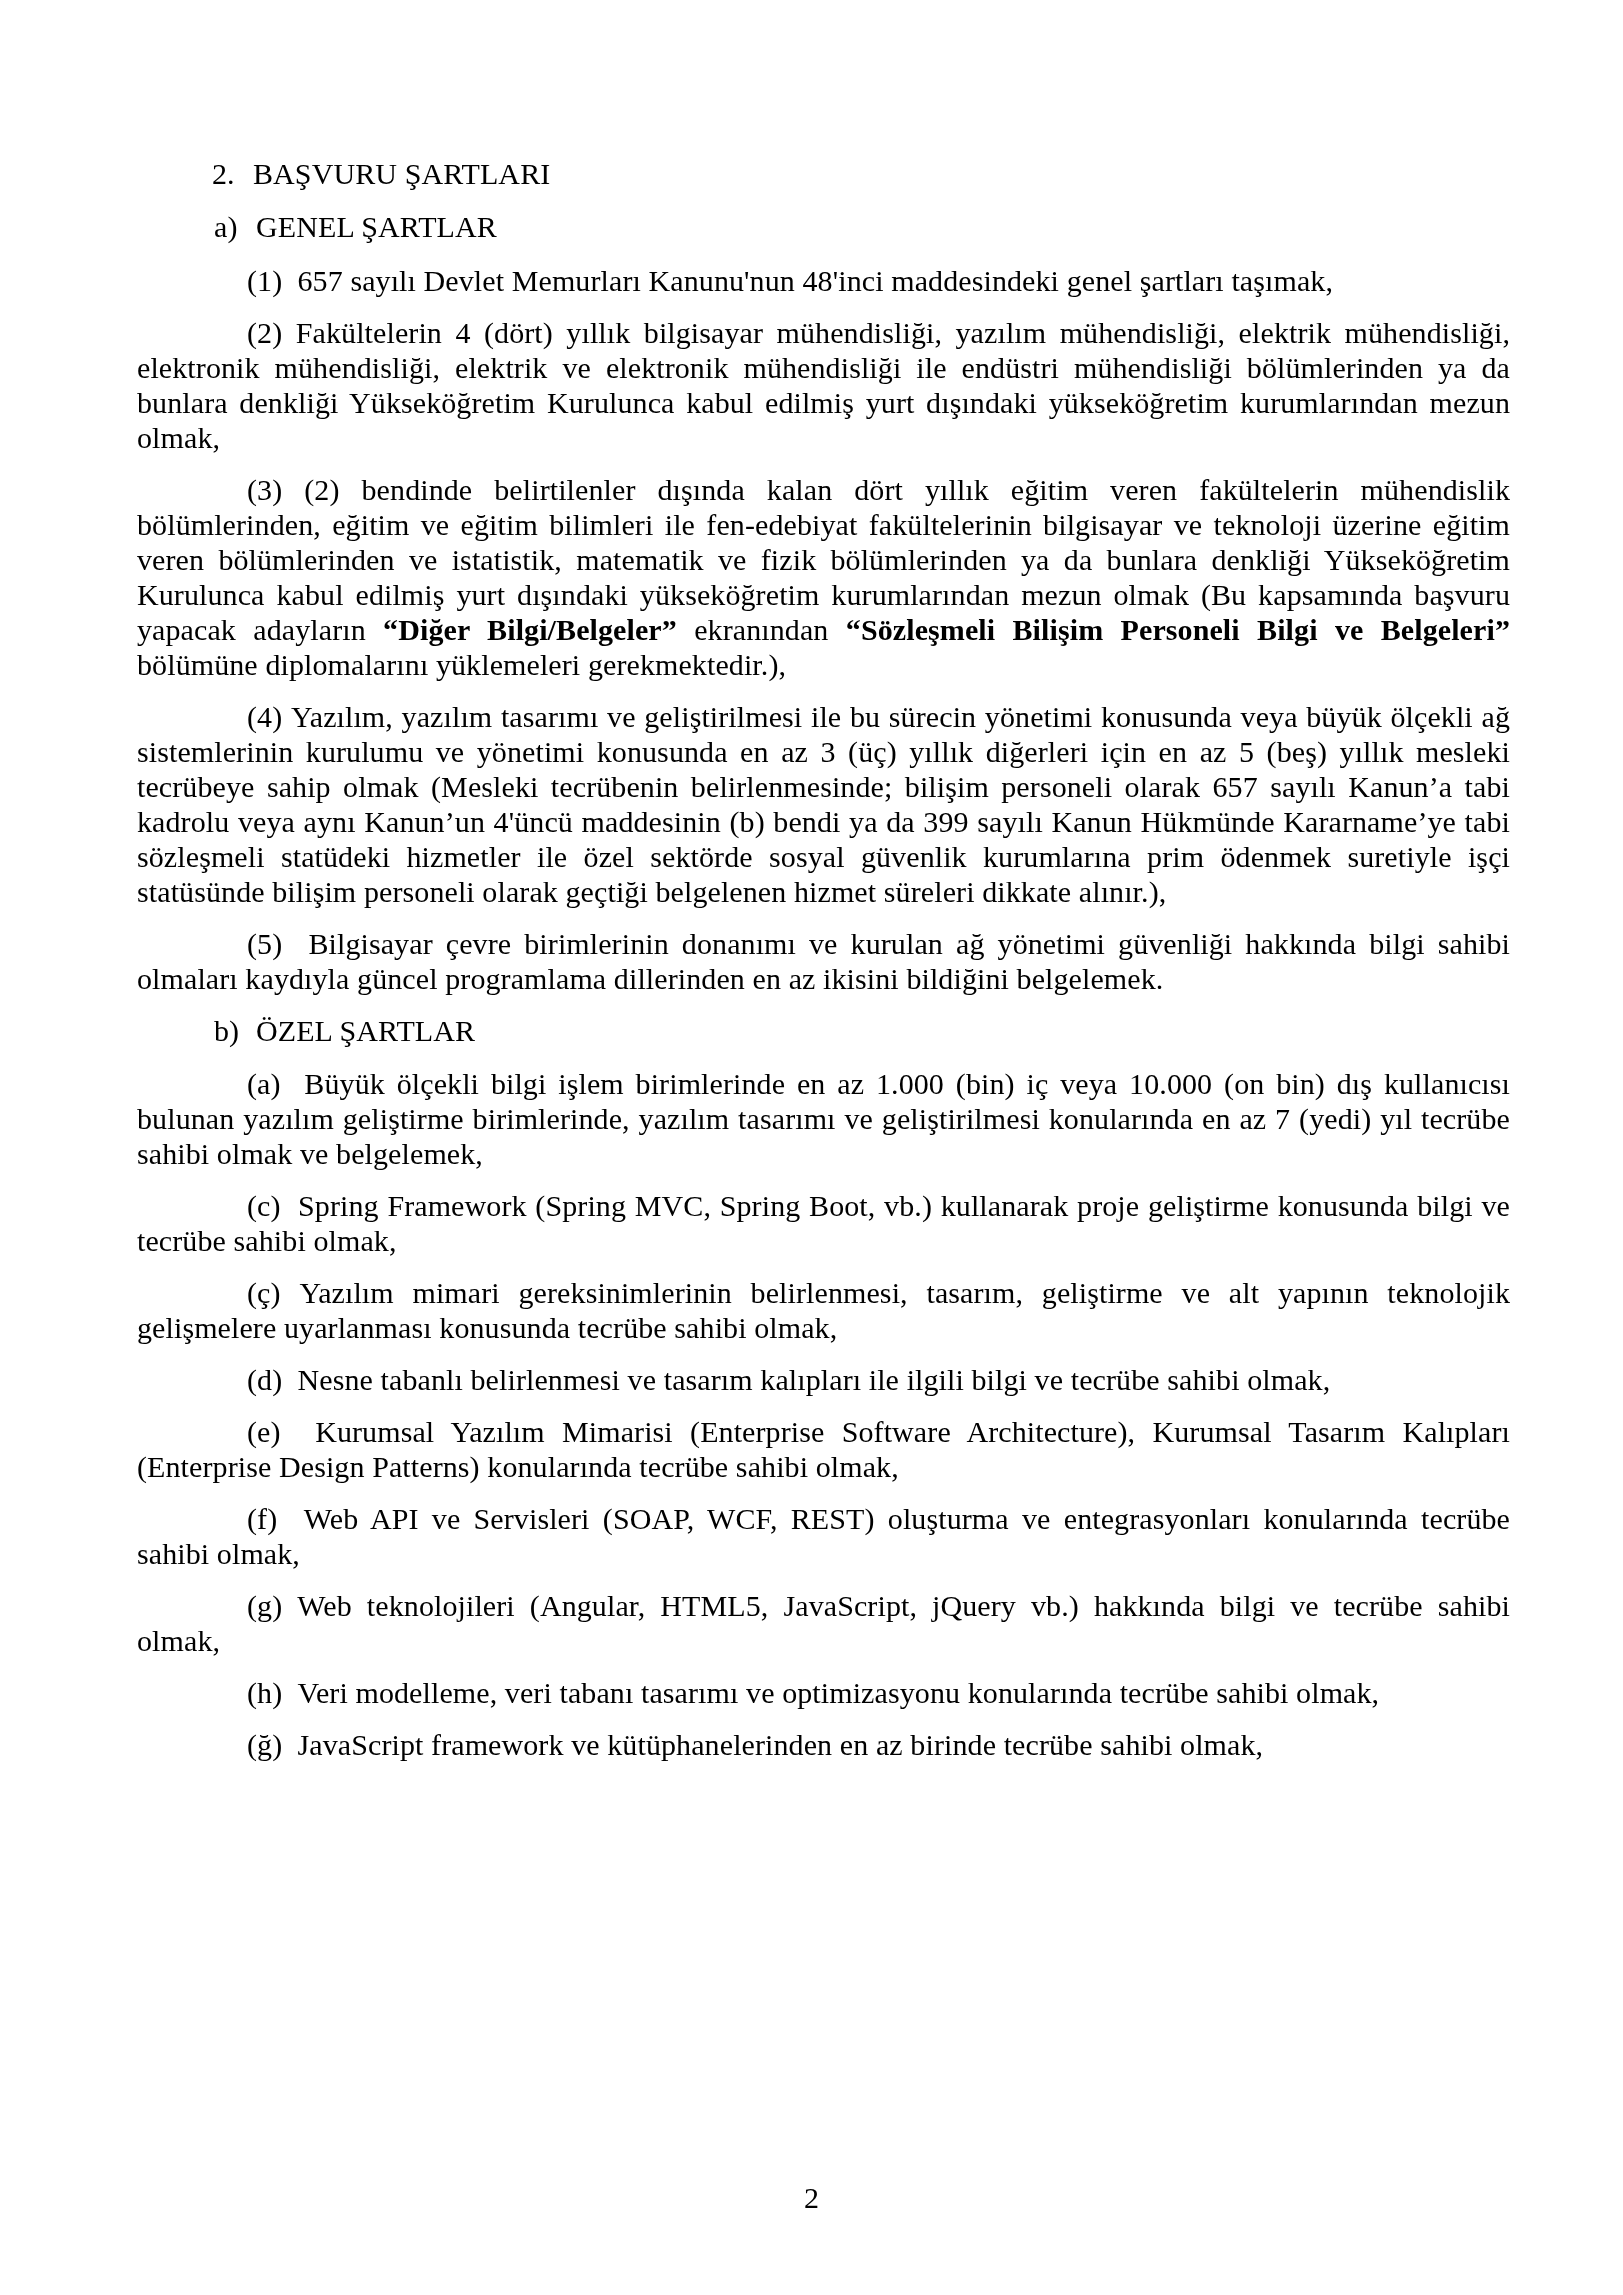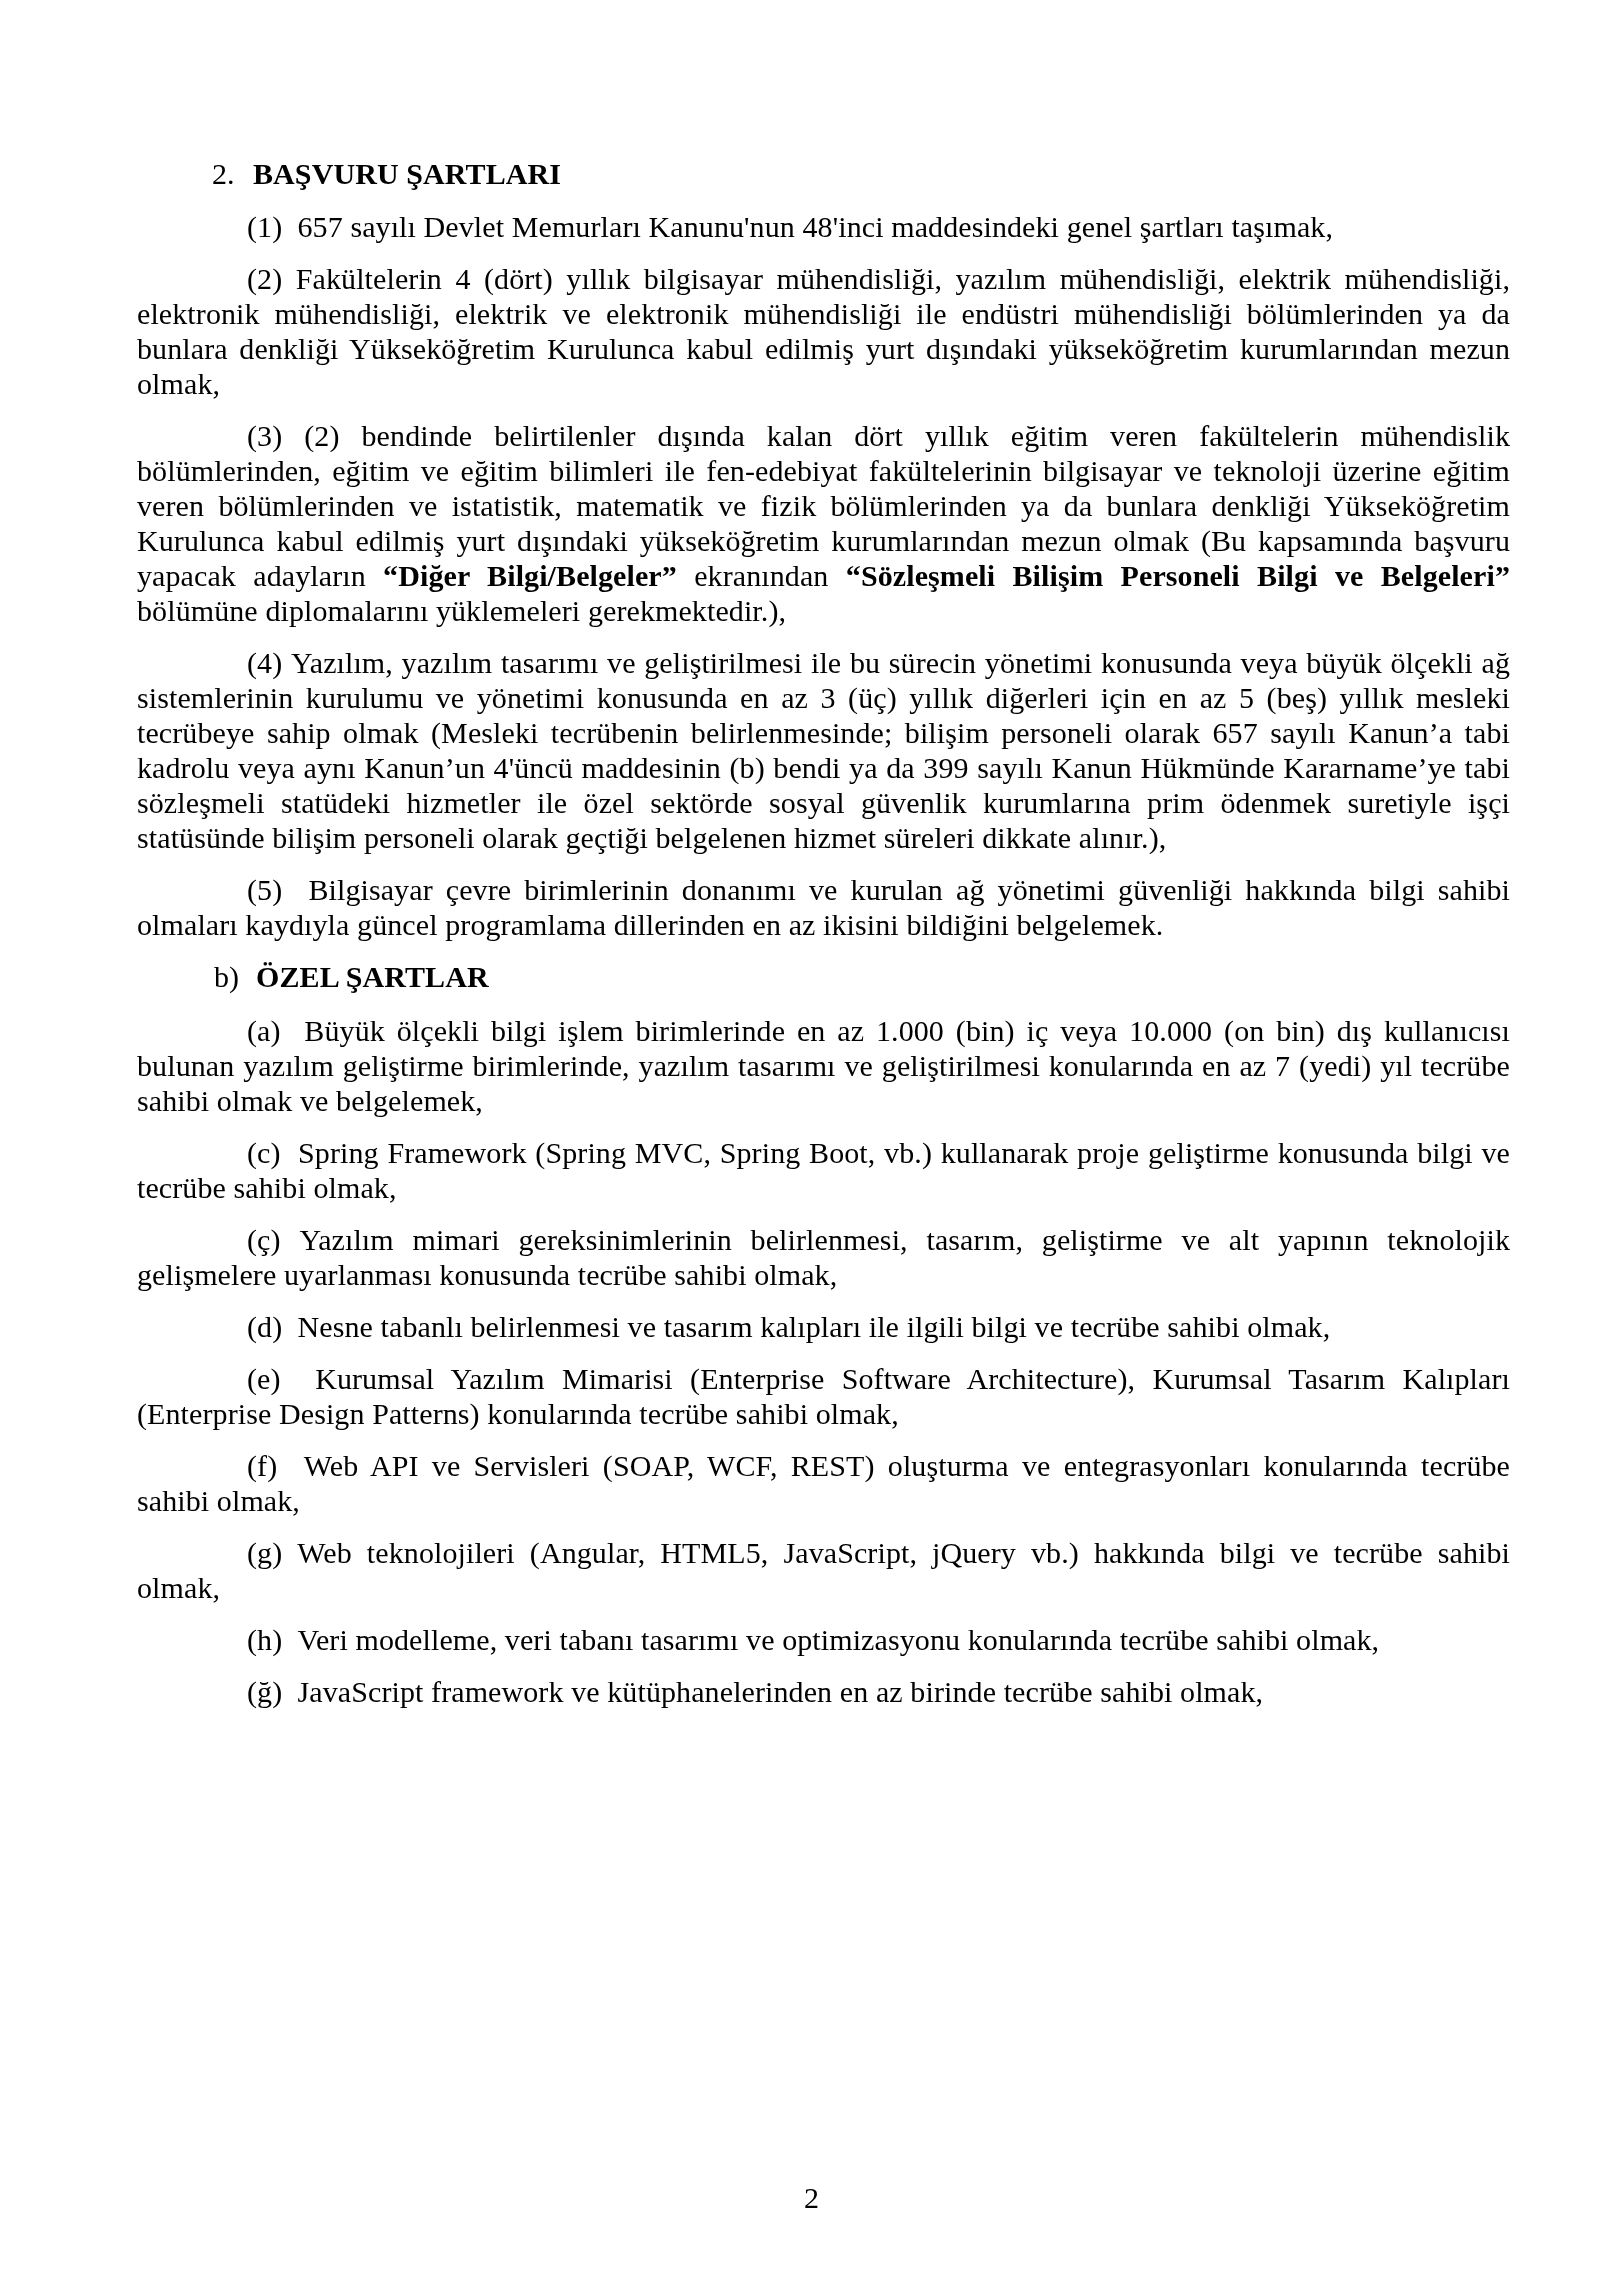--- a/index.html
+++ b/index.html
@@ -41,21 +41,21 @@
     font-weight: normal;
     width: 41px;
     margin-left: 111px;
     vertical-align: baseline;
   }
   .heading-row.level-a .num {
     margin-left: 113px;
     width: 42px;
   }
   .heading-row .label {
-    font-weight: bold;
+    font-weight: normal;
     margin-top: 48px;
   }
   
   p.para {
     margin: 0 0 17px 0;
     text-indent: 110px;
     text-align: justify;
   }
   p.para .marker { white-space: nowrap; }
   
@@ -82,20 +82,23 @@
 </head>
 <body>
 
 <div class="page">
   <div class="doc-body">
 
     <div class="heading-row">
       <span class="num">2.</span><span class="label">BAŞVURU ŞARTLARI</span>
     </div>
 
+    <div class="heading-row level-a">
+      <span class="num">a)</span><span class="label">GENEL ŞARTLAR</span>
+    </div>
 
     <p class="para"><span class="marker">(1)</span>&nbsp;&nbsp;<span>657 sayılı Devlet Memurları Kanunu'nun 48'inci maddesindeki genel şartları taşımak,</span></p>
 
     <p class="para"><span class="marker">(2)</span>&nbsp;<span>Fakültelerin 4 (dört) yıllık bilgisayar mühendisliği, yazılım mühendisliği, elektrik mühendisliği, elektronik mühendisliği, elektrik ve elektronik mühendisliği ile endüstri mühendisliği bölümlerinden ya da bunlara denkliği Yükseköğretim Kurulunca kabul edilmiş yurt dışındaki yükseköğretim kurumlarından mezun olmak,</span></p>
 
     <p class="para"><span class="marker">(3)</span>&nbsp;<span>(2) bendinde belirtilenler dışında kalan dört yıllık eğitim veren fakültelerin mühendislik bölümlerinden, eğitim ve eğitim bilimleri ile fen-edebiyat fakültelerinin bilgisayar ve teknoloji üzerine eğitim veren bölümlerinden ve istatistik, matematik ve fizik bölümlerinden ya da bunlara denkliği Yükseköğretim Kurulunca kabul edilmiş yurt dışındaki yükseköğretim kurumlarından mezun olmak (Bu kapsamında başvuru yapacak adayların </span><b class="bold">“Diğer Bilgi/Belgeler”</b><span> ekranından </span><b class="bold">“Sözleşmeli Bilişim Personeli Bilgi ve Belgeleri”</b><span> bölümüne diplomalarını yüklemeleri gerekmektedir.),</span></p>
 
     <p class="para"><span class="marker">(4)</span>&nbsp;<span>Yazılım, yazılım tasarımı ve geliştirilmesi ile bu sürecin yönetimi konusunda veya büyük ölçekli ağ sistemlerinin kurulumu ve yönetimi konusunda en az 3 (üç) yıllık diğerleri için en az 5 (beş) yıllık mesleki tecrübeye sahip olmak (Mesleki tecrübenin belirlenmesinde; bilişim personeli olarak 657 sayılı Kanun’a tabi kadrolu veya aynı Kanun’un 4'üncü maddesinin (b) bendi ya da 399 sayılı Kanun Hükmünde Kararname’ye tabi sözleşmeli statüdeki hizmetler ile özel sektörde sosyal güvenlik kurumlarına prim ödenmek suretiyle işçi statüsünde bilişim personeli olarak geçtiği belgelenen hizmet süreleri dikkate alınır.),</span></p>
 
     <p class="para"><span class="marker">(5)</span>&nbsp;&nbsp;<span>Bilgisayar çevre birimlerinin donanımı ve kurulan ağ yönetimi güvenliği hakkında bilgi sahibi olmaları kaydıyla güncel programlama dillerinden en az ikisini bildiğini belgelemek.</span></p>

